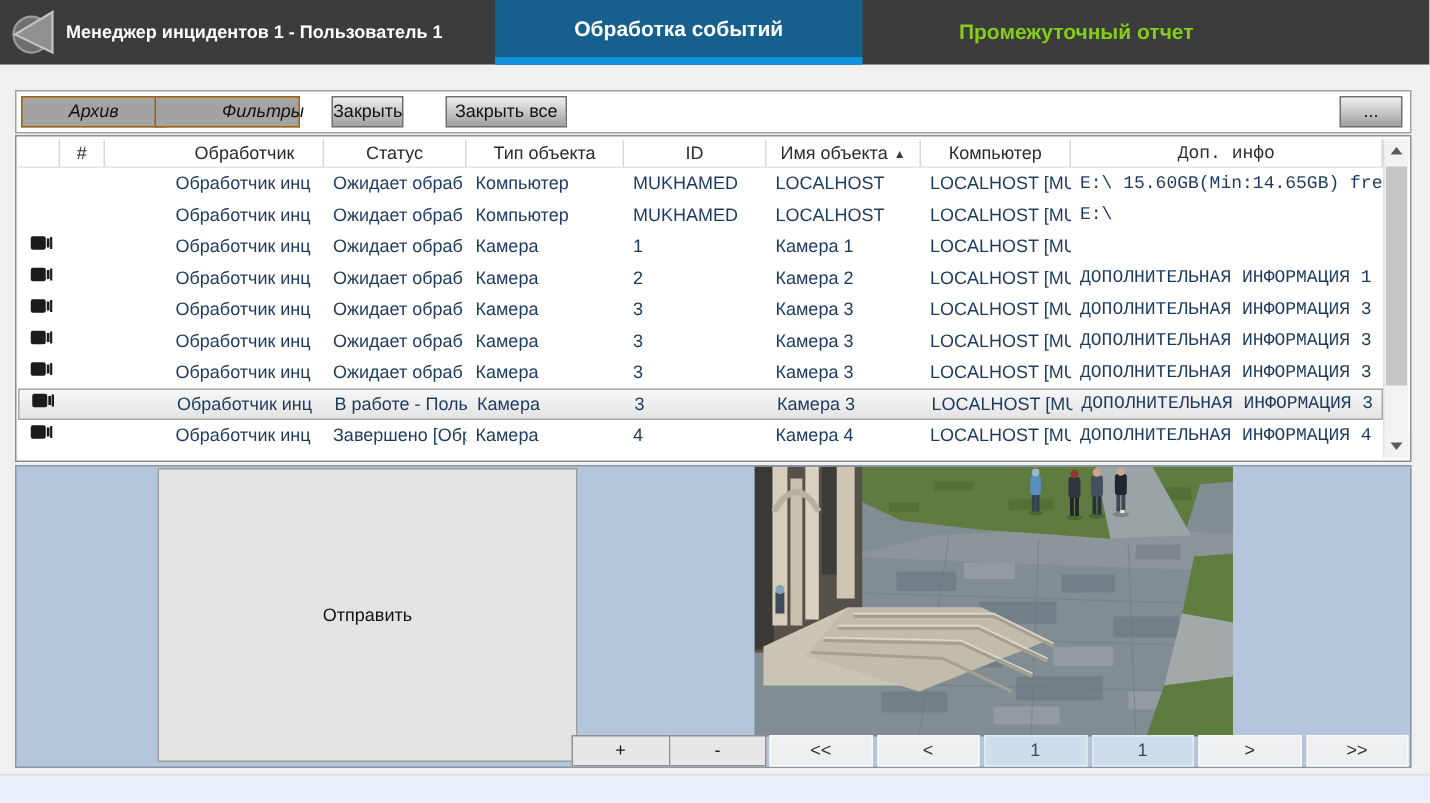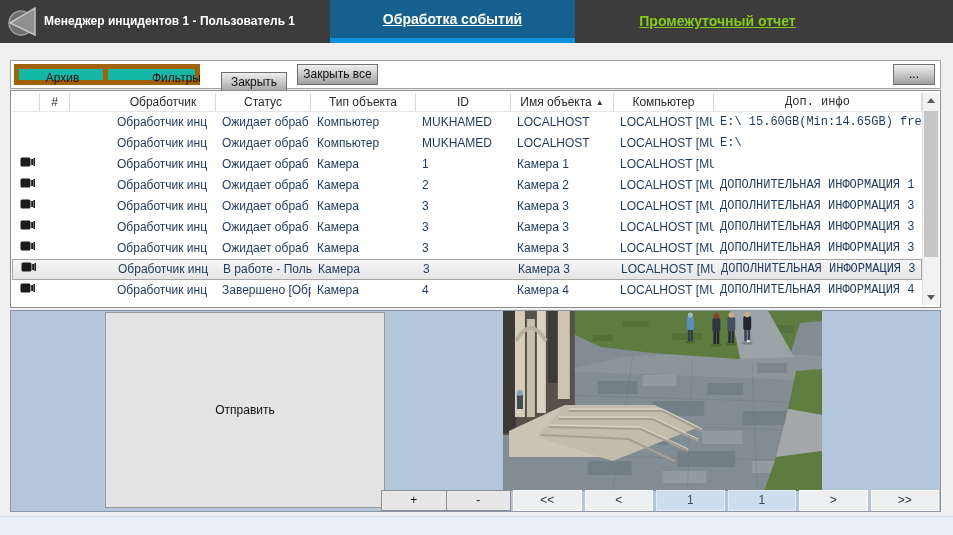--- a/index.html
+++ b/index.html
@@ -3,33 +3,33 @@
 <meta charset="utf-8">
 <style>
   html,body{margin:0;padding:0;}
   body{width:953px;height:535px;background:#f0f0f0;font-family:"Liberation Sans","DejaVu Sans",sans-serif;overflow:hidden;}
   .app{position:relative;width:953px;height:535px;background:#f0f0f0;overflow:hidden;}
 
   
   .titlebar{position:absolute;left:0;top:0;width:953px;height:43px;background:#3c3c3c;}
   .logo{position:absolute;left:8px;top:4px;width:30px;height:34px;}
   .app-title{position:absolute;left:44px;top:0;height:43px;line-height:43px;color:#ffffff;font-size:12px;font-weight:600;}
-  .tab{position:absolute;top:0;height:43px;text-align:center;font-size:14px;font-weight:700;cursor:default;text-decoration:underline;}
+  .tab{position:absolute;top:0;height:43px;text-align:center;font-size:14px;font-weight:700;cursor:default;}
   .tab-active{left:330px;width:245px;background:#15608c;color:#ffffff;line-height:39px;}
   .tab-active .underline{position:absolute;left:0;bottom:0;width:100%;height:5px;background:#1090dd;}
   .tab-inactive{left:575px;width:285px;color:#84cc16;line-height:43px;}
 
   
   .toolbar{position:absolute;left:10px;top:60px;width:929px;height:27px;background:#ffffff;border:1px solid #a0a0a0;}
   .tbtn{position:absolute;top:3px;height:21px;font-size:12px;color:#111;text-align:center;line-height:19px;box-sizing:border-box;cursor:pointer;padding:0;font-family:inherit;}
-  .btn-flat{background:#14b8a6;border:5px solid #a16207;}
+  .btn-flat{background:#a3a3a3;border:1px solid #a16207;font-style:italic;}
   .btn-grad{background:linear-gradient(#efefef, #a0a0a0);border:1px solid #6f6f6f;}
   .b-archive{left:3px;width:97px;}
   .b-filters{left:92px;width:97px;padding-left:44px;}
-  .b-close{left:210px;width:66px;margin-top:8px;}
+  .b-close{left:210px;width:48px;}
   .b-closeall{left:286px;width:81px;}
   .b-more{right:5px;width:42px;}
 
   
   .tablebox{position:absolute;left:10px;top:90px;width:929px;height:216px;background:#ffffff;border:1px solid #8d8d8d;box-sizing:content-box;}
   .thead{position:absolute;left:1px;top:2px;right:18px;height:18px;display:flex;border-bottom:1px solid #e6e6e6;}
   .hcell{height:18px;line-height:18px;text-align:center;font-size:12px;color:#2b2b2b;border-right:1px solid #d8d8d8;box-sizing:border-box;overflow:hidden;white-space:nowrap;}
   .sort{font-size:8px;color:#3a3a3a;margin-left:4px;vertical-align:1px;}
   .tbody{position:absolute;left:1px;top:21px;right:18px;bottom:1px;overflow:hidden;}
   .trow{display:flex;height:21px;align-items:center;background:#ffffff;box-sizing:border-box;}

